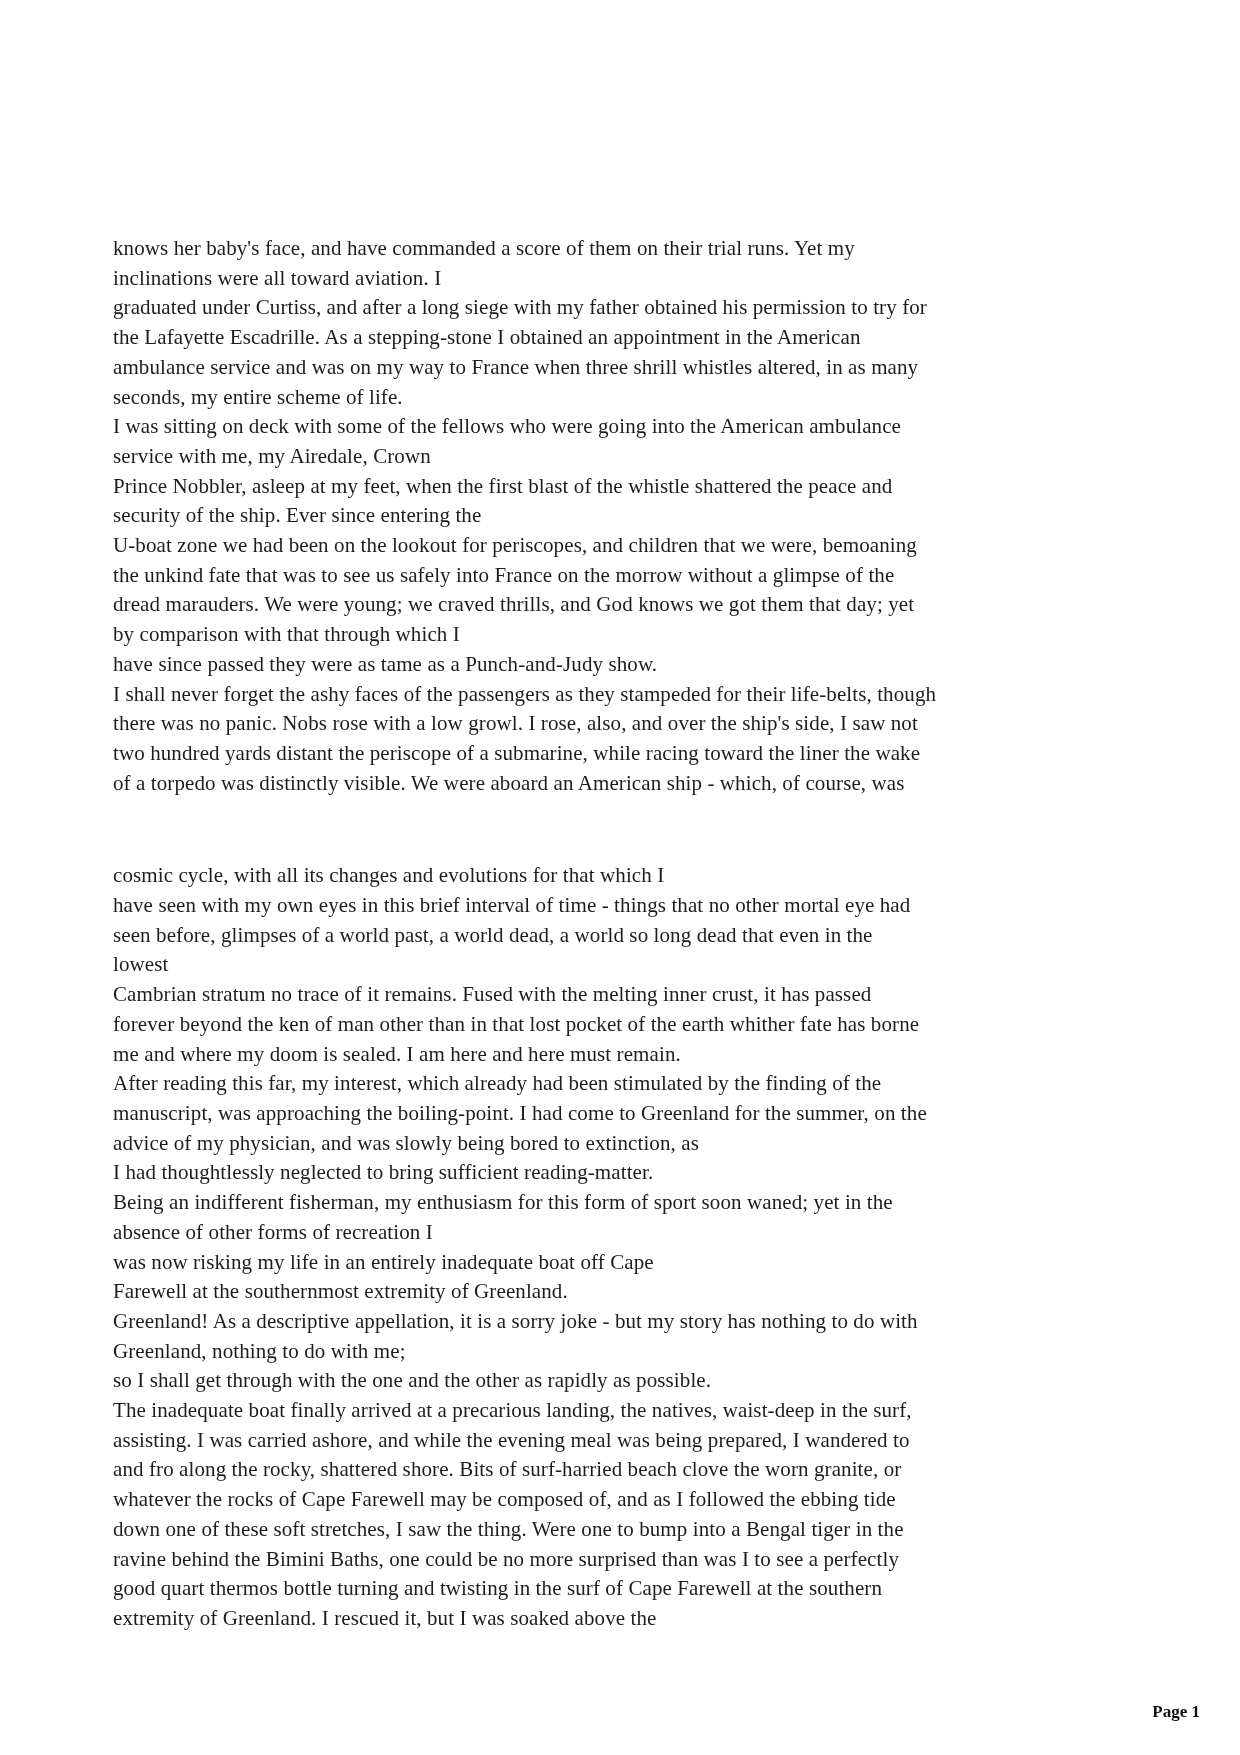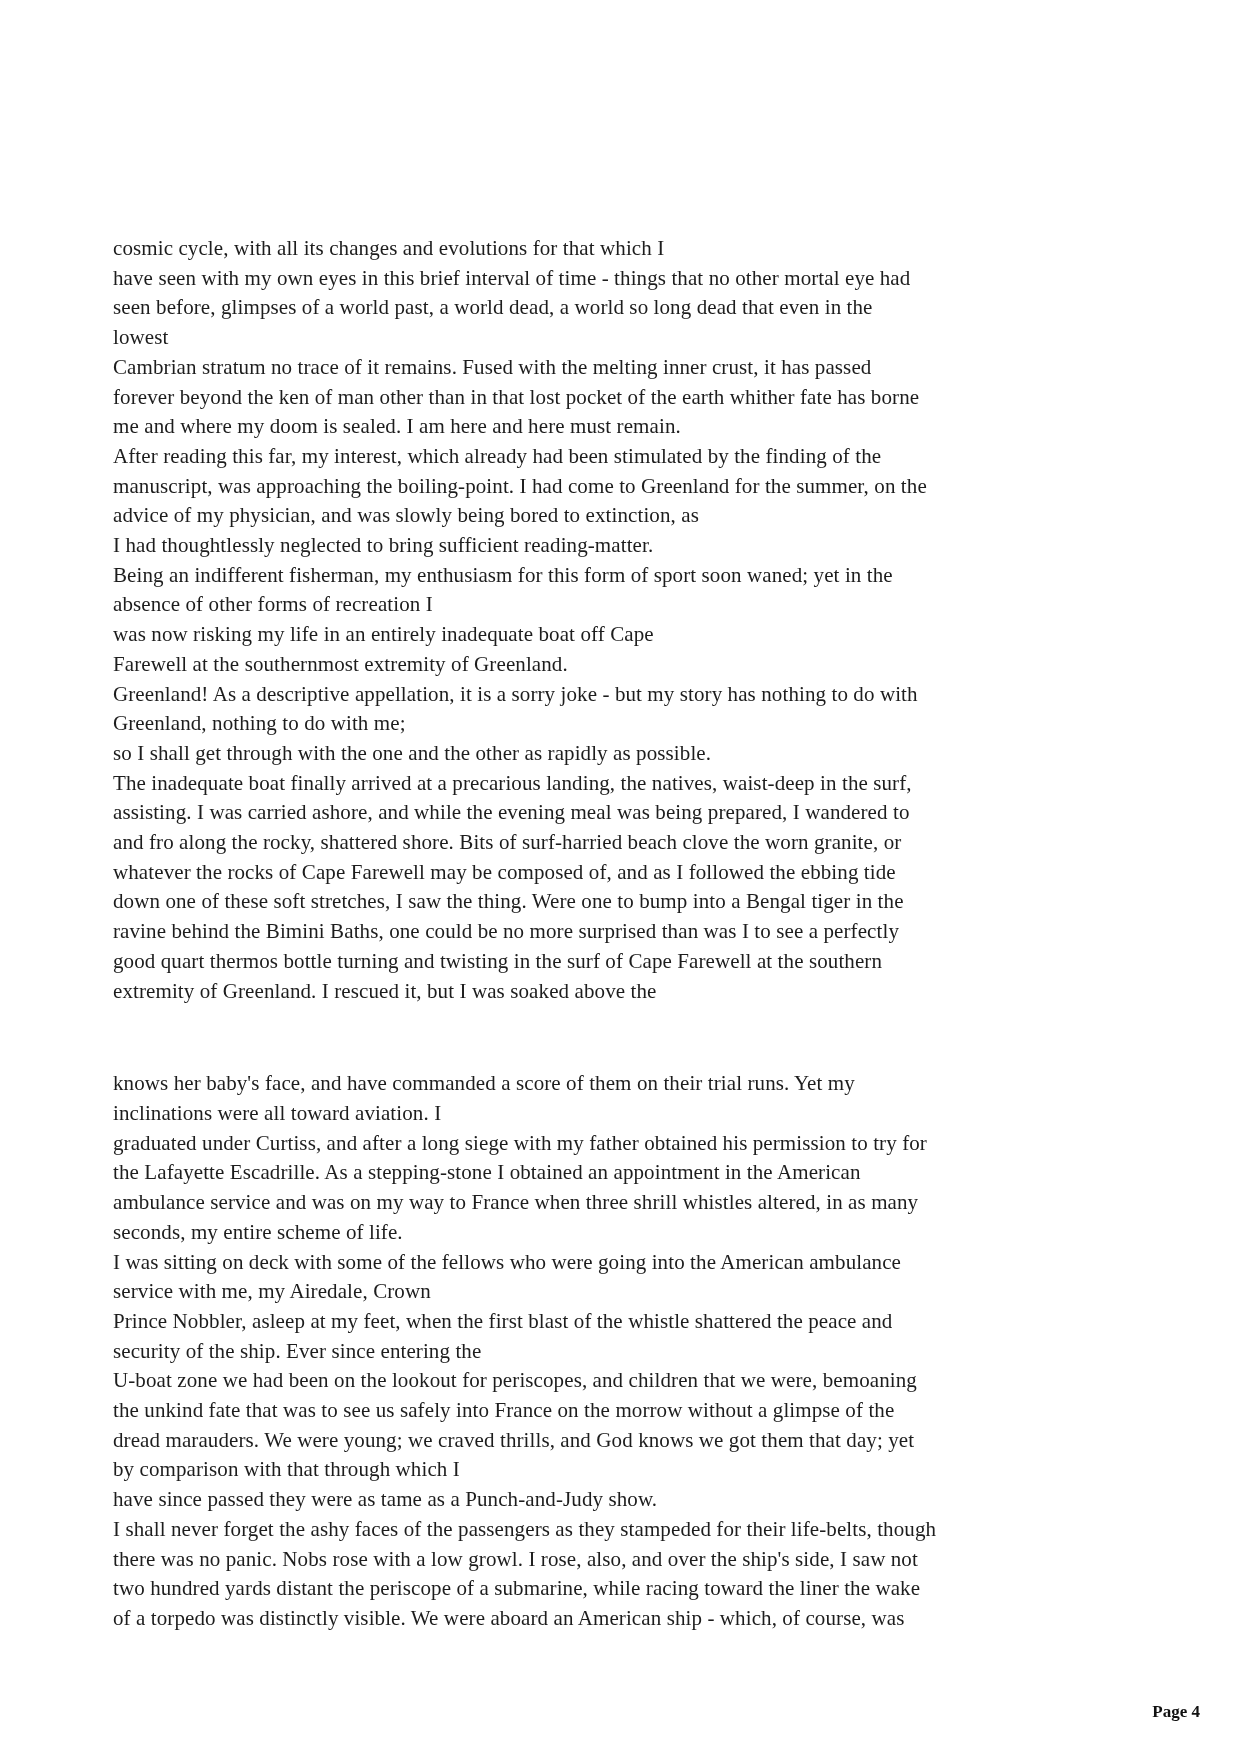--- a/index.html
+++ b/index.html
@@ -39,20 +39,39 @@
     font-size: 17px;
     font-weight: bold;
     color: #111111;
   }
 </style>
 </head>
 <body>
 
 <div class="page">
   <div class="text-column">
+    <p class="para">knows her baby's face, and have commanded a score of them on their trial runs. Yet my
+inclinations were all toward aviation. I
+graduated under Curtiss, and after a long siege with my father obtained his permission to try for
+the Lafayette Escadrille. As a stepping-stone I obtained an appointment in the American
+ambulance service and was on my way to France when three shrill whistles altered, in as many
+seconds, my entire scheme of life.
+I was sitting on deck with some of the fellows who were going into the American ambulance
+service with me, my Airedale, Crown
+Prince Nobbler, asleep at my feet, when the first blast of the whistle shattered the peace and
+security of the ship. Ever since entering the
+U-boat zone we had been on the lookout for periscopes, and children that we were, bemoaning
+the unkind fate that was to see us safely into France on the morrow without a glimpse of the
+dread marauders. We were young; we craved thrills, and God knows we got them that day; yet
+by comparison with that through which I
+have since passed they were as tame as a Punch-and-Judy show.
+I shall never forget the ashy faces of the passengers as they stampeded for their life-belts, though
+there was no panic. Nobs rose with a low growl. I rose, also, and over the ship's side, I saw not
+two hundred yards distant the periscope of a submarine, while racing toward the liner the wake
+of a torpedo was distinctly visible. We were aboard an American ship - which, of course, was</p>
     <p class="para">cosmic cycle, with all its changes and evolutions for that which I
 have seen with my own eyes in this brief interval of time - things that no other mortal eye had
 seen before, glimpses of a world past, a world dead, a world so long dead that even in the
 lowest
 Cambrian stratum no trace of it remains. Fused with the melting inner crust, it has passed
 forever beyond the ken of man other than in that lost pocket of the earth whither fate has borne
 me and where my doom is sealed. I am here and here must remain.
 After reading this far, my interest, which already had been stimulated by the finding of the
 manuscript, was approaching the boiling-point. I had come to Greenland for the summer, on the
 advice of my physician, and was slowly being bored to extinction, as
@@ -65,34 +84,15 @@
 Greenland, nothing to do with me;
 so I shall get through with the one and the other as rapidly as possible.
 The inadequate boat finally arrived at a precarious landing, the natives, waist-deep in the surf,
 assisting. I was carried ashore, and while the evening meal was being prepared, I wandered to
 and fro along the rocky, shattered shore. Bits of surf-harried beach clove the worn granite, or
 whatever the rocks of Cape Farewell may be composed of, and as I followed the ebbing tide
 down one of these soft stretches, I saw the thing. Were one to bump into a Bengal tiger in the
 ravine behind the Bimini Baths, one could be no more surprised than was I to see a perfectly
 good quart thermos bottle turning and twisting in the surf of Cape Farewell at the southern
 extremity of Greenland. I rescued it, but I was soaked above the</p>
-    <p class="para">knows her baby's face, and have commanded a score of them on their trial runs. Yet my
-inclinations were all toward aviation. I
-graduated under Curtiss, and after a long siege with my father obtained his permission to try for
-the Lafayette Escadrille. As a stepping-stone I obtained an appointment in the American
-ambulance service and was on my way to France when three shrill whistles altered, in as many
-seconds, my entire scheme of life.
-I was sitting on deck with some of the fellows who were going into the American ambulance
-service with me, my Airedale, Crown
-Prince Nobbler, asleep at my feet, when the first blast of the whistle shattered the peace and
-security of the ship. Ever since entering the
-U-boat zone we had been on the lookout for periscopes, and children that we were, bemoaning
-the unkind fate that was to see us safely into France on the morrow without a glimpse of the
-dread marauders. We were young; we craved thrills, and God knows we got them that day; yet
-by comparison with that through which I
-have since passed they were as tame as a Punch-and-Judy show.
-I shall never forget the ashy faces of the passengers as they stampeded for their life-belts, though
-there was no panic. Nobs rose with a low growl. I rose, also, and over the ship's side, I saw not
-two hundred yards distant the periscope of a submarine, while racing toward the liner the wake
-of a torpedo was distinctly visible. We were aboard an American ship - which, of course, was</p>
   </div>
-  <div class="page-footer">Page 4</div>
+  <div class="page-footer">Page 1</div>
 </div>
 
 </body></html>

